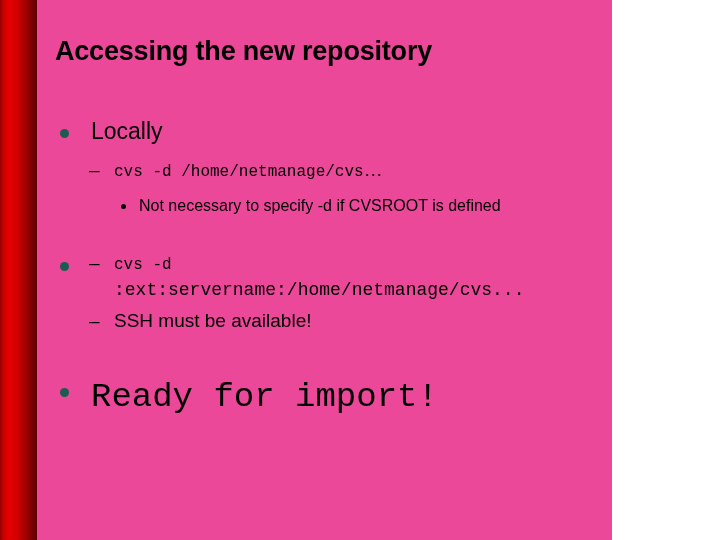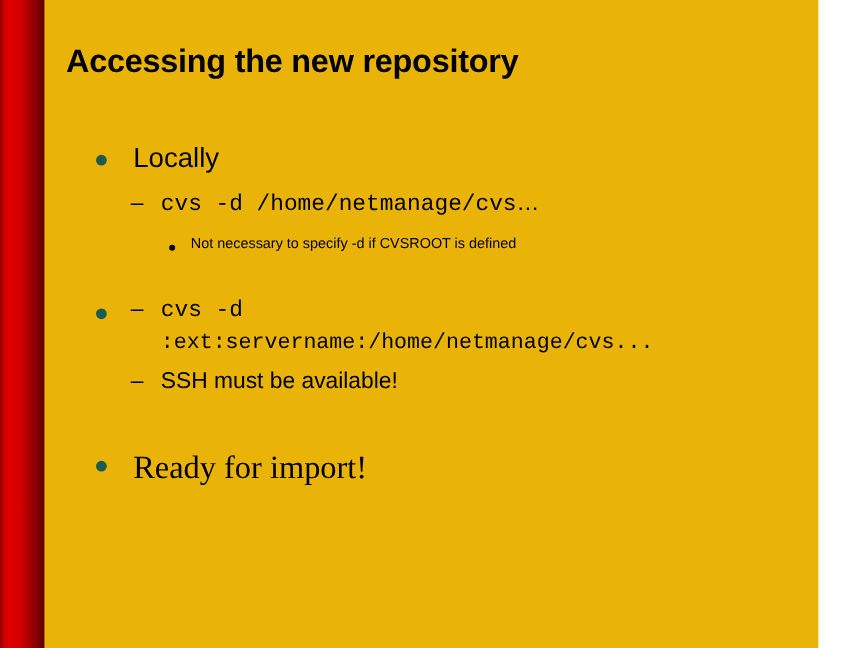--- a/index.html
+++ b/index.html
@@ -5,23 +5,23 @@
   html, body {
     margin: 0;
     padding: 0;
     background: #ffffff;
   }
   body {
     font-family: "Liberation Sans", sans-serif;
   }
   .slide {
     position: relative;
-    width: 682px;
+    width: 612px;
     height: 540px;
-    background: #eab308;
+    background: #ec4899;
     overflow: hidden;
   }
   
   .side-bar {
     position: absolute;
     left: 0;
     top: 0;
     width: 37px;
     height: 540px;
     background: linear-gradient(to right,
@@ -40,21 +40,21 @@
     width: 620px;
     font-size: 27px;
     font-weight: bold;
     color: #000000;
     letter-spacing: -0.2px;
     line-height: 1.15;
   }
   
   .body {
     position: absolute;
-    left: 71px;
+    left: 51px;
     top: 118px;
     width: 650px;
   }
   .lvl1 {
     position: relative;
     padding-left: 40px;
     font-size: 23px;
     color: #000000;
     line-height: 1.2;
   }
@@ -77,52 +77,52 @@
   .lvl2 .dash {
     position: absolute;
     left: 38px;
     top: 0;
     font-family: "Liberation Sans", sans-serif;
     font-size: 19px;
     color: #000000;
   }
   .mono {
     font-family: "Liberation Mono", monospace;
-    font-size: 19px;
+    font-size: 16px;
     letter-spacing: 0px;
     white-space: pre;
   }
   .mono-wrap {
     font-family: "Liberation Mono", monospace;
     font-size: 18px;
     white-space: pre;
   }
   .ell-sans {
     font-family: "Liberation Sans", sans-serif;
     font-size: 19px;
   }
   .lvl3 {
     position: relative;
     padding-left: 88px;
-    font-size: 12px;
+    font-size: 16px;
     color: #000000;
     line-height: 1.25;
   }
   .lvl3 .dot {
     position: absolute;
     left: 70px;
     top: 8px;
     width: 5px;
     height: 5px;
     border-radius: 50%;
     background: #000000;
   }
   .serif-big {
-    font-family: Liberation Serif, serif;
-    font-size: 27px;
+    font-family: Liberation Mono, monospace;
+    font-size: 34px;
     color: #000000;
   }
   .sp-locally   { margin-top: 0px; }
   .sp-cvsline   { margin-top: 12px; }
   .sp-note      { margin-top: 14px; }
   .sp-remotely  { margin-top: 35px; }
   .sp-cvs2      { margin-top: 12px; }
   .sp-ssh       { margin-top: 8px; }
   .sp-ready     { margin-top: 44px; }
 </style>

